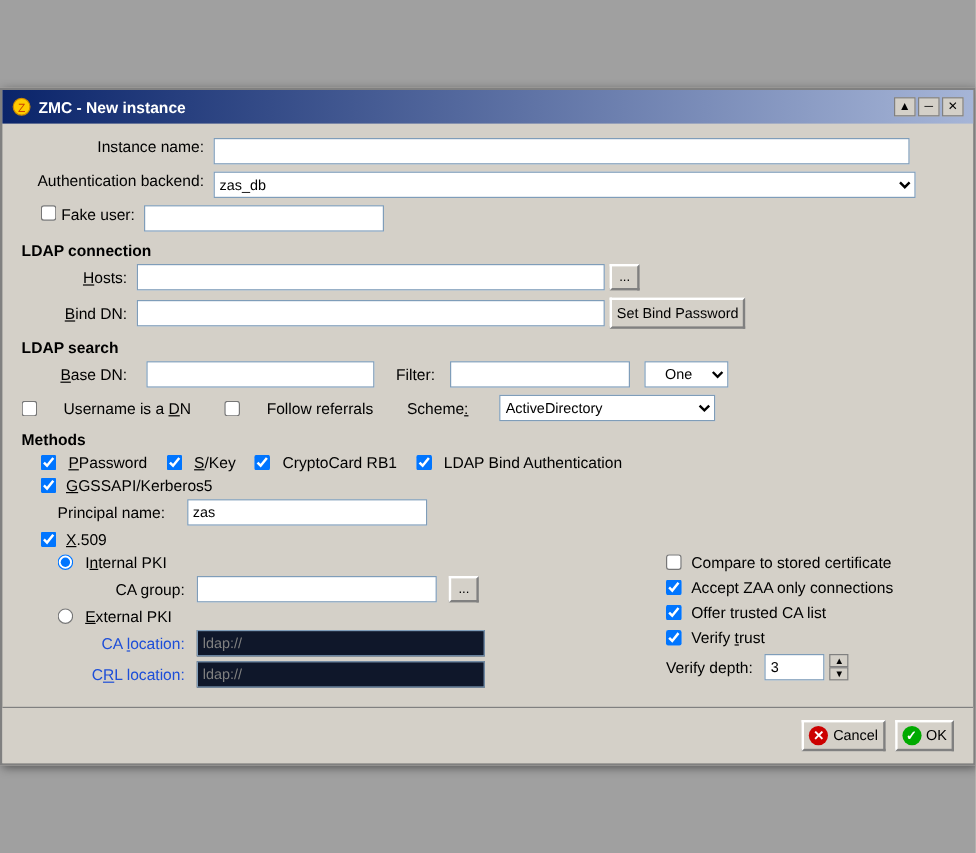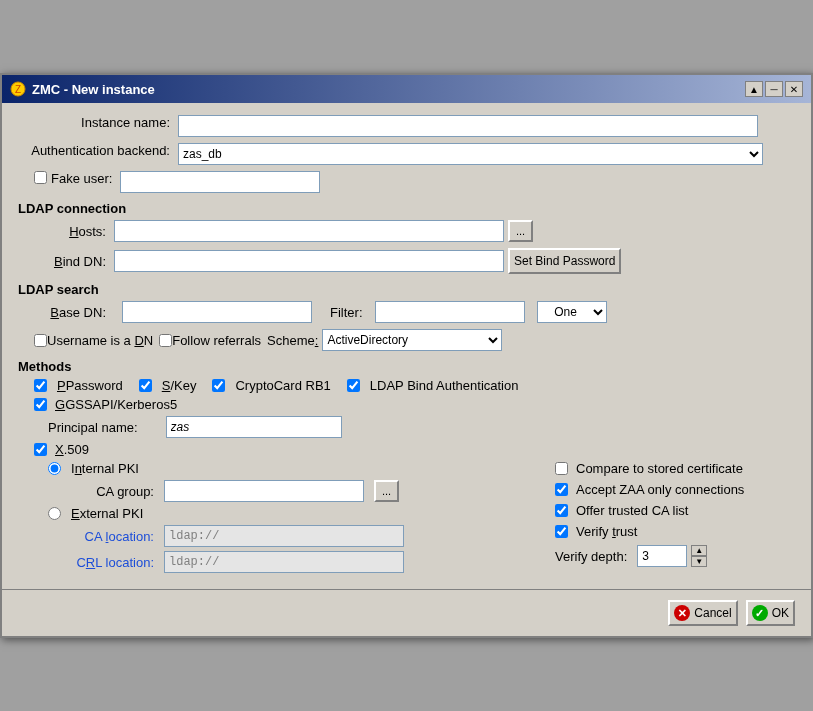--- a/index.html
+++ b/index.html
@@ -181,23 +181,22 @@
     .x509-label {
       min-width: 90px;
       text-align: right;
       padding-right: 4px;
       color: #000;
     }
     .x509-label-disabled {
       color: #1d4ed8;
     }
     .text-input-disabled {
-      background: #e5e5e5;
+      background: #0f172a;
       color: #808080;
-      font-family: Liberation Mono, monospace;
     }
     .footer {
       padding: 10px 16px;
       display: flex;
       justify-content: flex-end;
       gap: 8px;
       border-top: 1px solid #808080;
       background: #d4d0c8;
     }
     .underline { text-decoration: underline; }
@@ -326,21 +325,21 @@
       <input type="text" class="text-input" style="width: 190px;">
       <label style="margin-left:10px;">Filter:</label>
       <input type="text" class="text-input" style="width: 150px; margin-left: 4px;">
       <select class="select-input" style="width:70px; margin-left:4px;text-align:center;">
         <option>One</option>
         <option>Sub</option>
         <option>Base</option>
       </select>
     </div>
 
-    <div class="checkbox-row" style="margin-left:16px; gap:0;align-items:center;">
+    <div class="checkbox-row" style="gap:22px;align-items:center;">
       <input type="checkbox" style="">
       <label class="checkbox-label">
         <span>Username is a </span><span class="underline">D</span><span>N</span>
       </label>
       <input type="checkbox" style="margin-left: 6px;">
       <label class="checkbox-label">Follow referrals</label>
       <label style="margin-left:6px;">
         <span>Scheme</span><span class="underline">:</span>
       </label>
       <select class="select-input" style="width:180px; margin-left:4px;">
@@ -369,21 +368,21 @@
 
     <div class="checkbox-row" style="margin-left:16px;">
       <input type="checkbox" checked="" style="">
       <label class="checkbox-label" style="margin-left:4px;">
         <span class="underline">G</span><span>GSSAPI/Kerberos5</span>
       </label>
     </div>
 
     <div class="principal-row">
       <label>Principal name:</label>
-      <input type="text" class="text-input" value="zas" style="width: 176px; margin-left: 20px; font-style: italic;">
+      <input type="text" class="text-input" value="zas" style="width: 200px; margin-left: 10px;">
     </div>
 
     <div class="checkbox-row" style="margin-left:16px;">
       <input type="checkbox" checked="" style="">
       <label class="checkbox-label" style="margin-left:4px;">
         <span class="underline">X</span><span>.509</span>
       </label>
     </div>
 
     <div class="x509-columns" style="margin-left:30px; margin-top:4px;">

